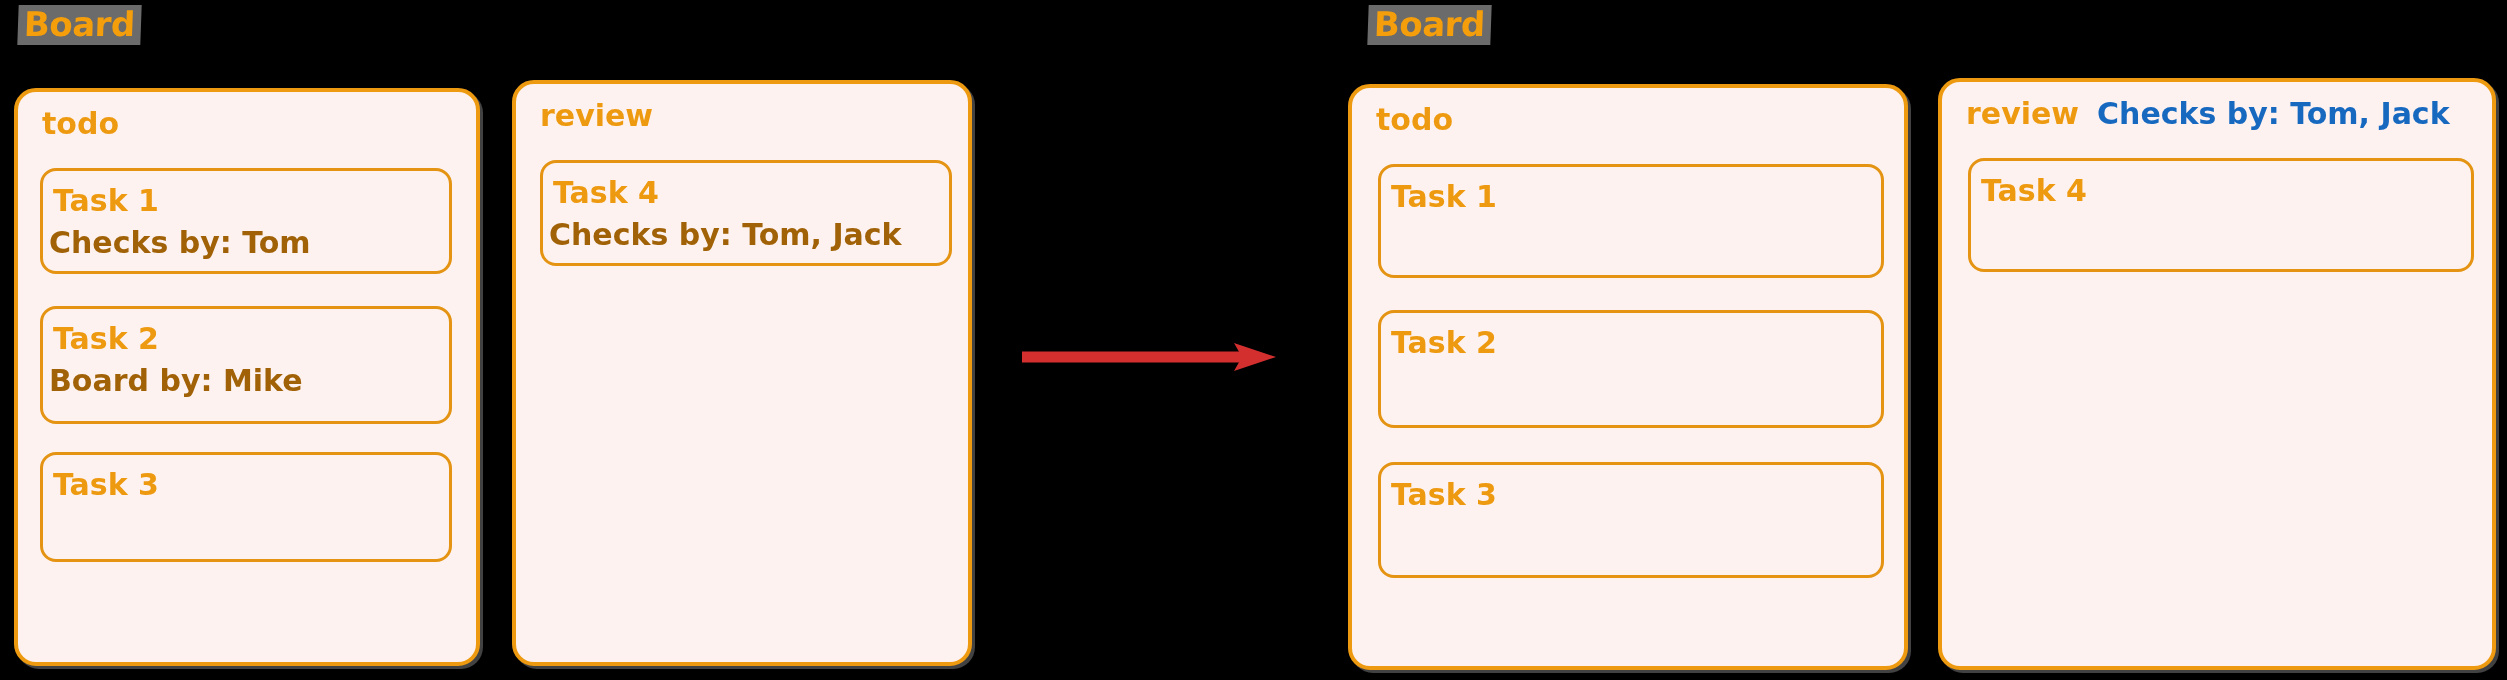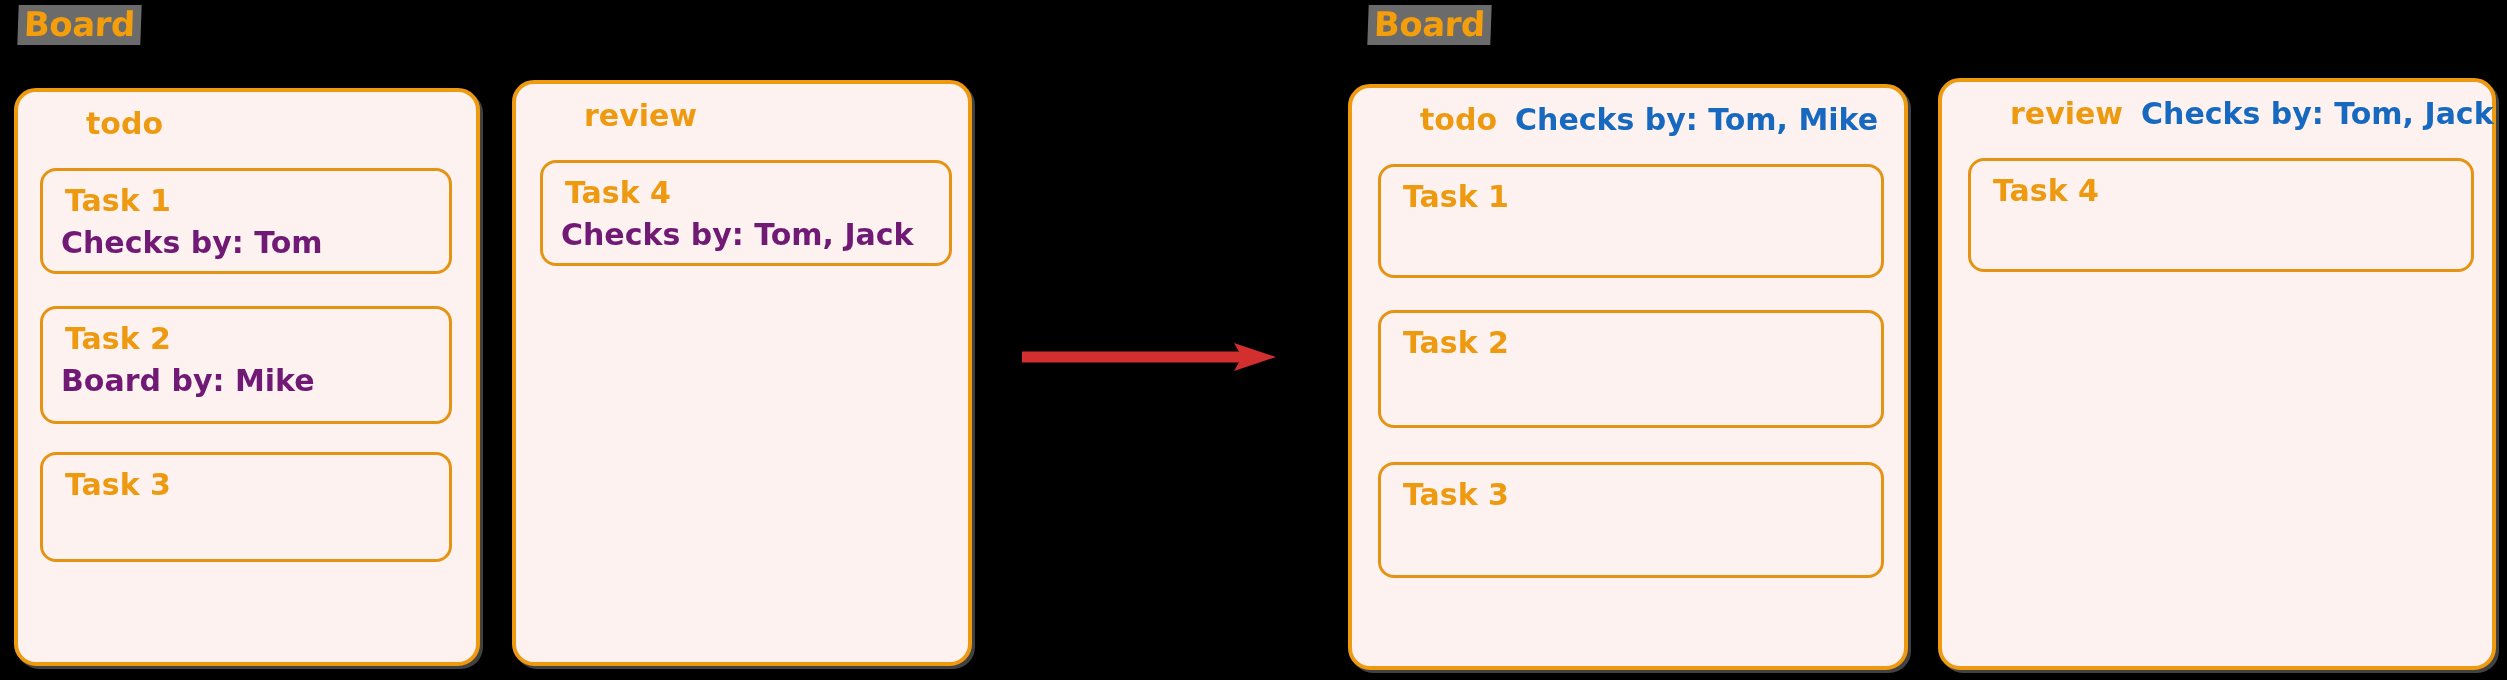--- a/index.html
+++ b/index.html
@@ -38,21 +38,20 @@
   }
   .col-head{
     position:absolute;
     top:14px;
     left:24px;
     right:14px;
     display:flex;
     align-items:baseline;
     gap:18px;
     white-space:nowrap;
-    margin-left:44px;
   }
   .col-name{
     font-family:"DejaVu Sans", sans-serif;
     font-size:30px;
     font-weight:600;
     color:#EE9A11;
     letter-spacing:0px;
   }
   .col-checks{
     font-family:"DejaVu Sans", sans-serif;
@@ -61,35 +60,35 @@
     color:#1769C0;
     letter-spacing:0px;
   }
 
   
   .card{
     position:absolute;
     background:transparent;
     border:3px solid #E49412;
     border-radius:16px;
-    padding:10px 0 0 22px;
+    padding:10px 0 0 10px;
   }
   .card-title{
     font-family:"DejaVu Sans", sans-serif;
     font-size:30px;
     font-weight:600;
     color:#EE9A11;
     line-height:40px;
     white-space:nowrap;
   }
   .card-checks{
     font-family:"DejaVu Sans", sans-serif;
     font-size:30px;
     font-weight:600;
-    color:#701a75;
+    color:#a16207;
     line-height:44px;
     white-space:nowrap;
     margin-left:-4px;
   }
 
   
   #arrow{
     position:absolute;
     left:1018px;
     top:340px;
@@ -142,21 +141,20 @@
     <defs></defs>
     <line x1="4" y1="17" x2="226" y2="17" stroke="#D32F2F" stroke-width="11" stroke-linecap="butt"></line>
     <polygon points="216,3 258,17 216,31 224,17" fill="#D32F2F"></polygon>
   </svg>
 
   <div class="board-title" id="board-title-right">Board</div>
 
   <div class="column" id="col-after-todo" style="left:1348px; top:84px; width:560px; height:586px;">
     <div class="col-head">
       <span class="col-name">todo</span>
-      <span class="col-checks">Checks by: Tom, Mike</span>
     </div>
 
     <div class="card" style="left:26px; top:76px; width:506px; height:114px;">
       <div class="card-title">Task 1</div>
       <div class="card-checks"></div>
     </div>
 
     <div class="card" style="left:26px; top:222px; width:506px; height:118px;">
       <div class="card-title">Task 2</div>
       <div class="card-checks"></div>

